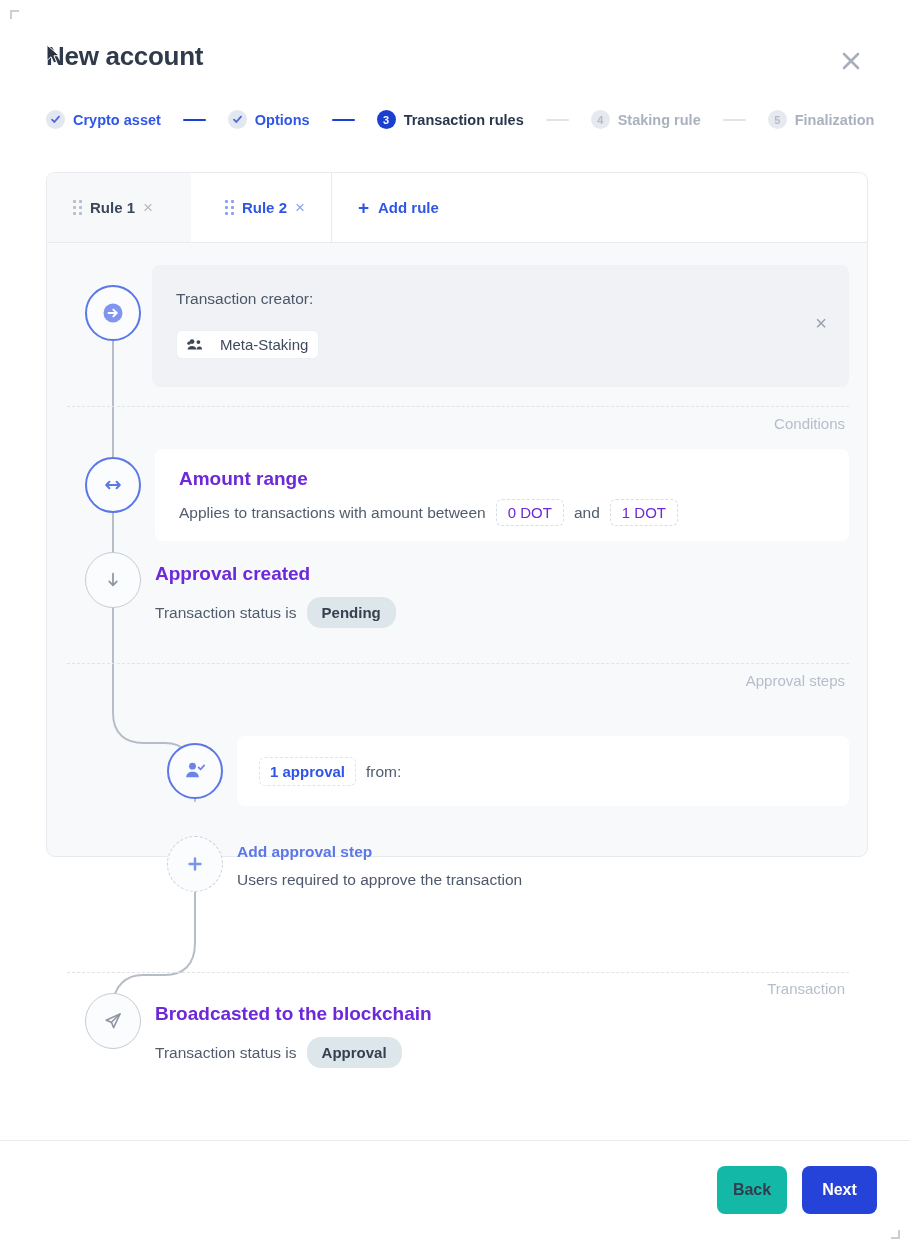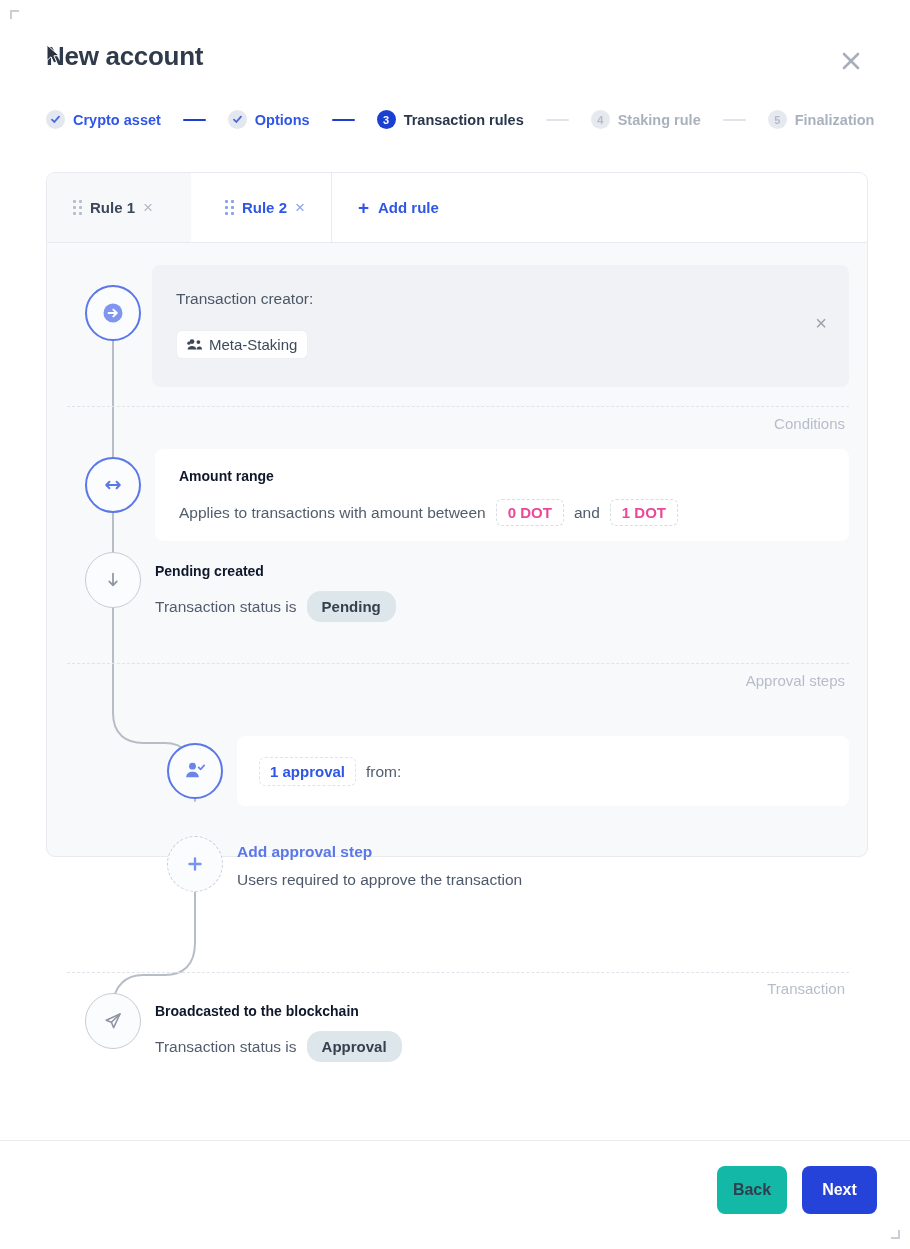--- a/index.html
+++ b/index.html
@@ -114,29 +114,29 @@
   }
 
   
   .card {
     position:absolute; border-radius:8px;
   }
   .card.creator { background:#f1f2f5; }
   .card.white { background:#ffffff; }
 
   .card-title { font-size:15.5px; color:#4b5768; }
-  .card-title.bold { font-weight:bold; color:#0f172a; font-size:14px; }
+  .card-title.bold { font-weight:bold; color:#6d28d9; font-size:19px; }
   .card-line { font-size:15.5px; color:#515d6e; display:flex; align-items:center; flex-wrap:wrap; gap:0; }
 
   .chip {
-    display:inline-flex; align-items:center; gap:7px;
+    display:inline-flex; align-items:center; gap:18px;
     background:#ffffff; border:1px dashed #d9dde6; border-radius:6px;
     padding:5px 10px; font-size:15px; color:#3e4a5c;
   }
-  .chip.value { font-weight:bold; color:#ec4899; padding:4px 11px; }
+  .chip.value { font-weight:normal; color:#6d28d9; padding:4px 11px; }
   .chip.accent { font-weight:bold; color:#2f56e6; border-color:#dfe3ee; }
   .chip.status {
     background:#dde6ea; border:none; border-radius:14px;
     padding:7px 15px; font-weight:bold; color:#35414f; font-size:15px;
   }
   .x-remove {
     position:absolute; font-size:20px; color:#9aa1ad; cursor:pointer; font-weight:400;
   }
 
   .link-bold { color:#5b77e8; font-weight:bold; font-size:15.5px; }
@@ -291,21 +291,21 @@
       <span class="chip value">1 DOT</span>
     </div>
   </div>
 
   <div class="node grey" style="left:38px; top:309px;">
     <svg width="24" height="24" viewBox="0 0 24 24">
       <path d="M12 5.5 L12 17 M8.2 13.4 L12 17.4 L15.8 13.4" stroke="#8d94a1" stroke-width="1.7" fill="none" stroke-linecap="round" stroke-linejoin="round"></path>
     </svg>
   </div>
   <div style="position:absolute; left:108px; top:320px;">
-    <div class="card-title bold">Pending created</div>
+    <div class="card-title bold">Approval created</div>
     <div class="card-line" style="margin-top:12px;">
       <span>Transaction status is</span>
       <span class="chip status" style="margin-left:10px;">Pending</span>
     </div>
   </div>
 
   <div class="sect-divider" style="top:420px;"></div>
   <div class="sect-label" style="top:429px;text-align:center;">Approval steps</div>
 
   <div class="node blue" style="left:120px; top:500px;">

